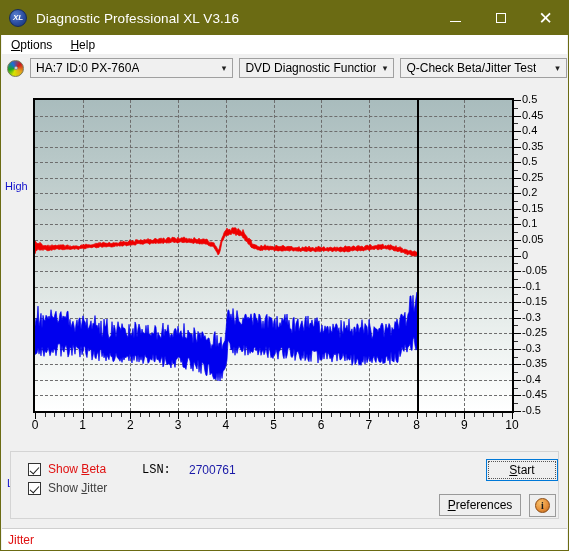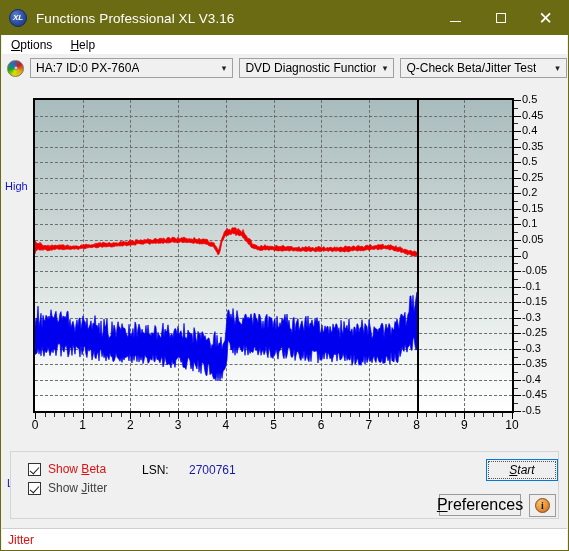--- a/index.html
+++ b/index.html
@@ -149,39 +149,39 @@
   .chkbox:after{
     content:"";position:absolute;left:3px;top:1px;width:4px;height:8px;
     border:solid #1a1a1a;border-width:0 1.6px 1.6px 0;transform:rotate(42deg);
   }
   .chklabel{font-size:12px;margin-left:7px;white-space:nowrap;}
   .chklabel u{text-decoration:underline;}
   #chk-beta-row{left:17px;top:10px;}
   #chk-beta-label{color:#e01010;}
   #chk-jitter-row{left:17px;top:29px;}
   #chk-jitter-label{color:#404040;}
-  #lsn-label{position:absolute;left:131px;top:11px;font-size:12px;color:#000;}
+  #lsn-label{position:absolute;left:131px;top:11px;font-size:12px;color:#000;font-family:Liberation Mono, monospace;}
   #lsn-value{position:absolute;left:178px;top:11px;font-size:12px;color:#1a1aa8;}
 
   #btn-start{
     position:absolute;left:475px;top:7px;width:72px;height:22px;
     background:#efefef;border:1px solid #0078d7;
     box-sizing:border-box;
     display:flex;align-items:center;justify-content:center;
     font-size:12px;color:#000;
   }
   #btn-start .inner{
     position:absolute;left:1px;top:1px;right:1px;bottom:1px;
     border:1px dotted #555;box-sizing:border-box;
   }
-  #btn-start span.lbl{position:relative;z-index:2;font-style:italic;}
+  #btn-start span.lbl{position:relative;z-index:2;}
   #btn-prefs{
     position:absolute;left:428px;top:42px;width:82px;height:22px;
     background:#efefef;border:1px solid #9a9a9a;box-sizing:border-box;
-    display:flex;align-items:center;justify-content:center;font-size:16px;color:#000;
+    display:flex;align-items:center;justify-content:center;font-size:12px;color:#000;
   }
   #btn-info{
     position:absolute;left:518px;top:42px;width:27px;height:23px;
     background:#efefef;border:1px solid #9a9a9a;box-sizing:border-box;
     display:flex;align-items:center;justify-content:center;
   }
   #info-icon{
     width:15px;height:15px;border-radius:50%;
     background:radial-gradient(circle at 34% 30%,#f7c06a 0%,#e8913a 55%,#b5621a 100%);
     border:1px solid #8a4a12;box-sizing:border-box;
@@ -198,21 +198,21 @@
   }
   #status-text{font-size:12px;color:#e01010;margin-left:6px;}
 </style>
 </head>
 <body>
 
 <div id="app">
 
   <div id="titlebar">
     <div id="title-icon">XL</div>
-    <div id="title-text">Functions Professional XL V3.16</div>
+    <div id="title-text">Diagnostic Professional XL V3.16</div>
     <div id="winctl">
       <div class="wbtn" id="btn-min"></div>
       <div class="wbtn" id="btn-max"></div>
       <div class="wbtn" id="btn-close">✕</div>
     </div>
   </div>
 
   <div id="menubar">
     <div class="menuitem">
         <span><u>O</u>ptions</span>

